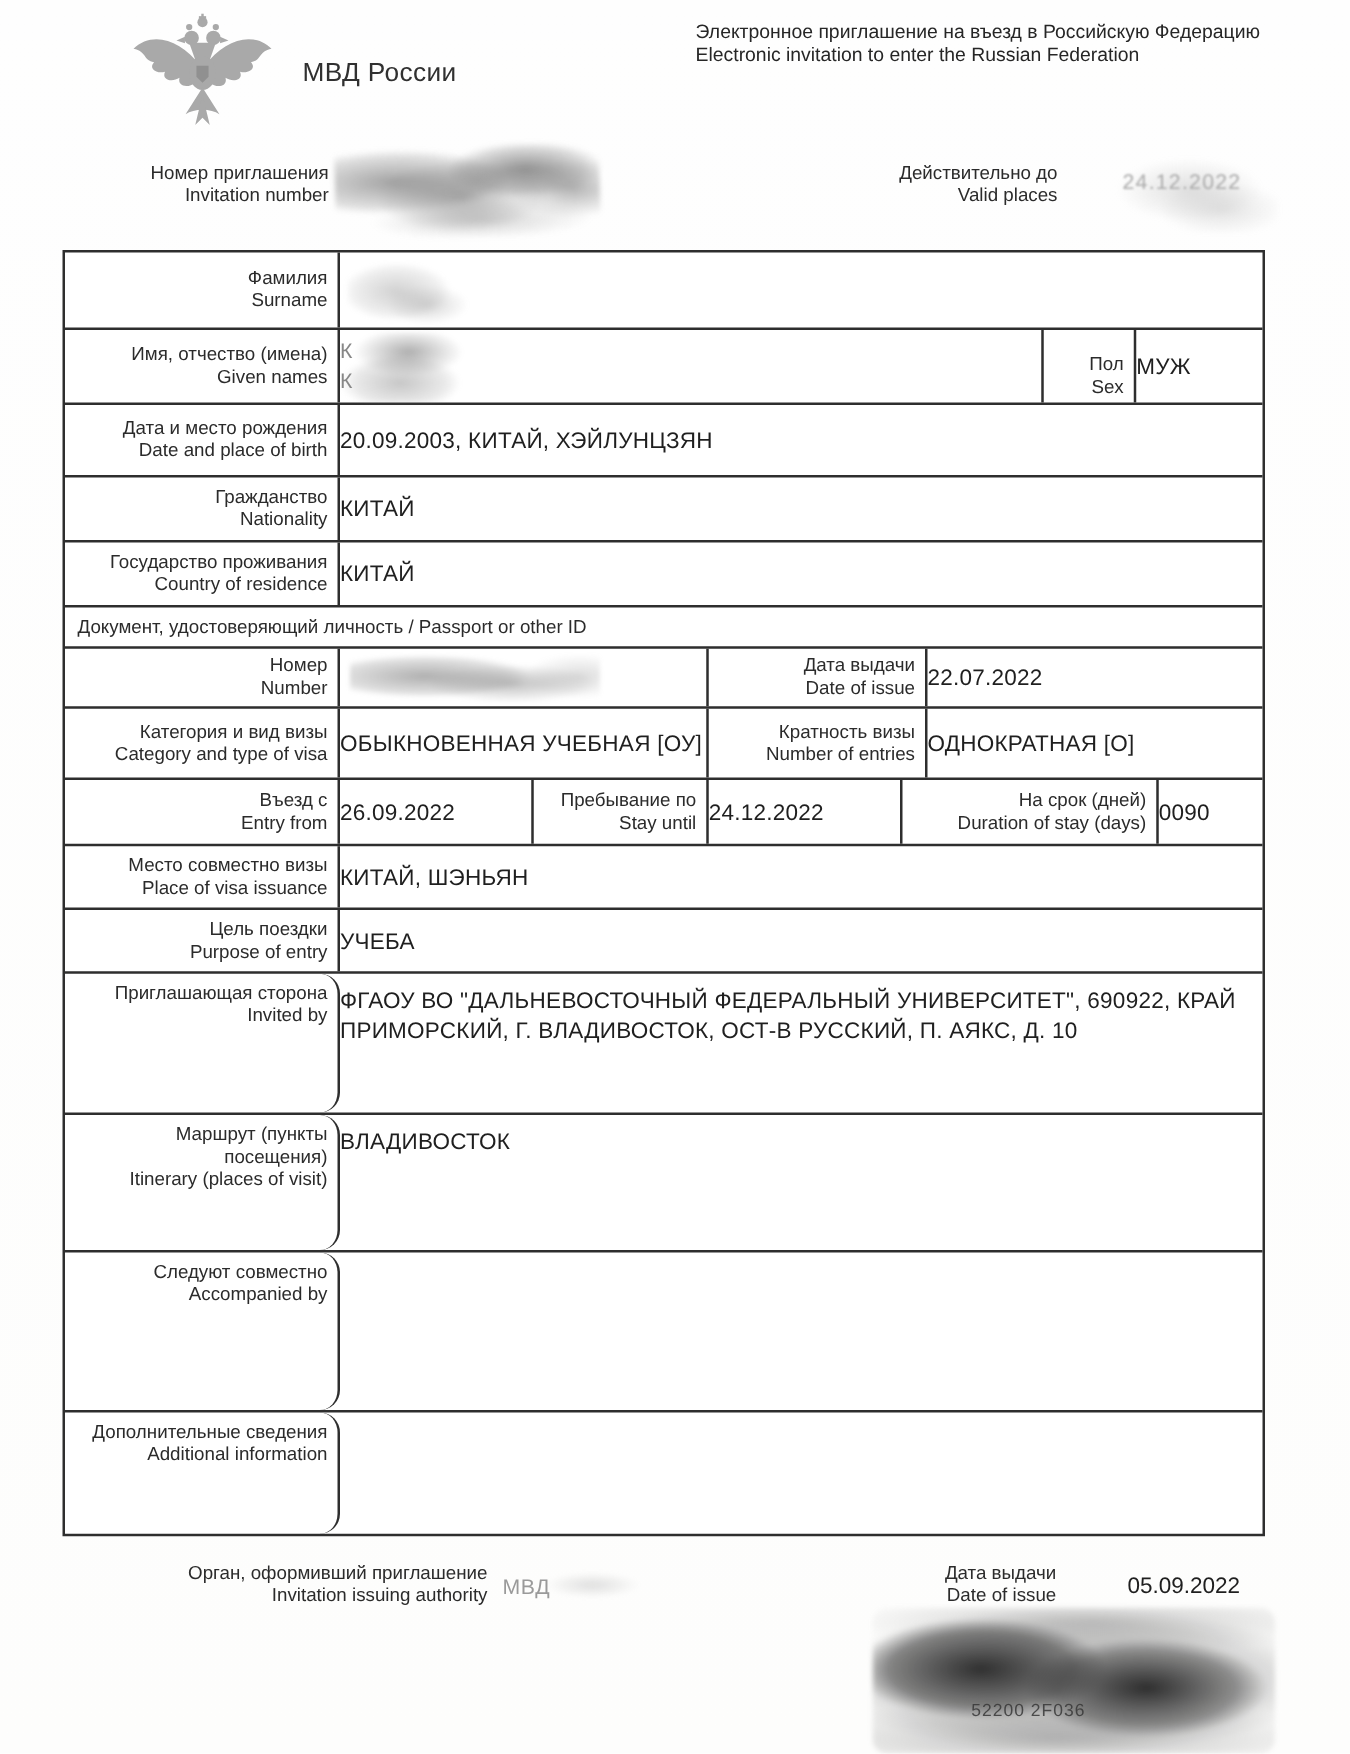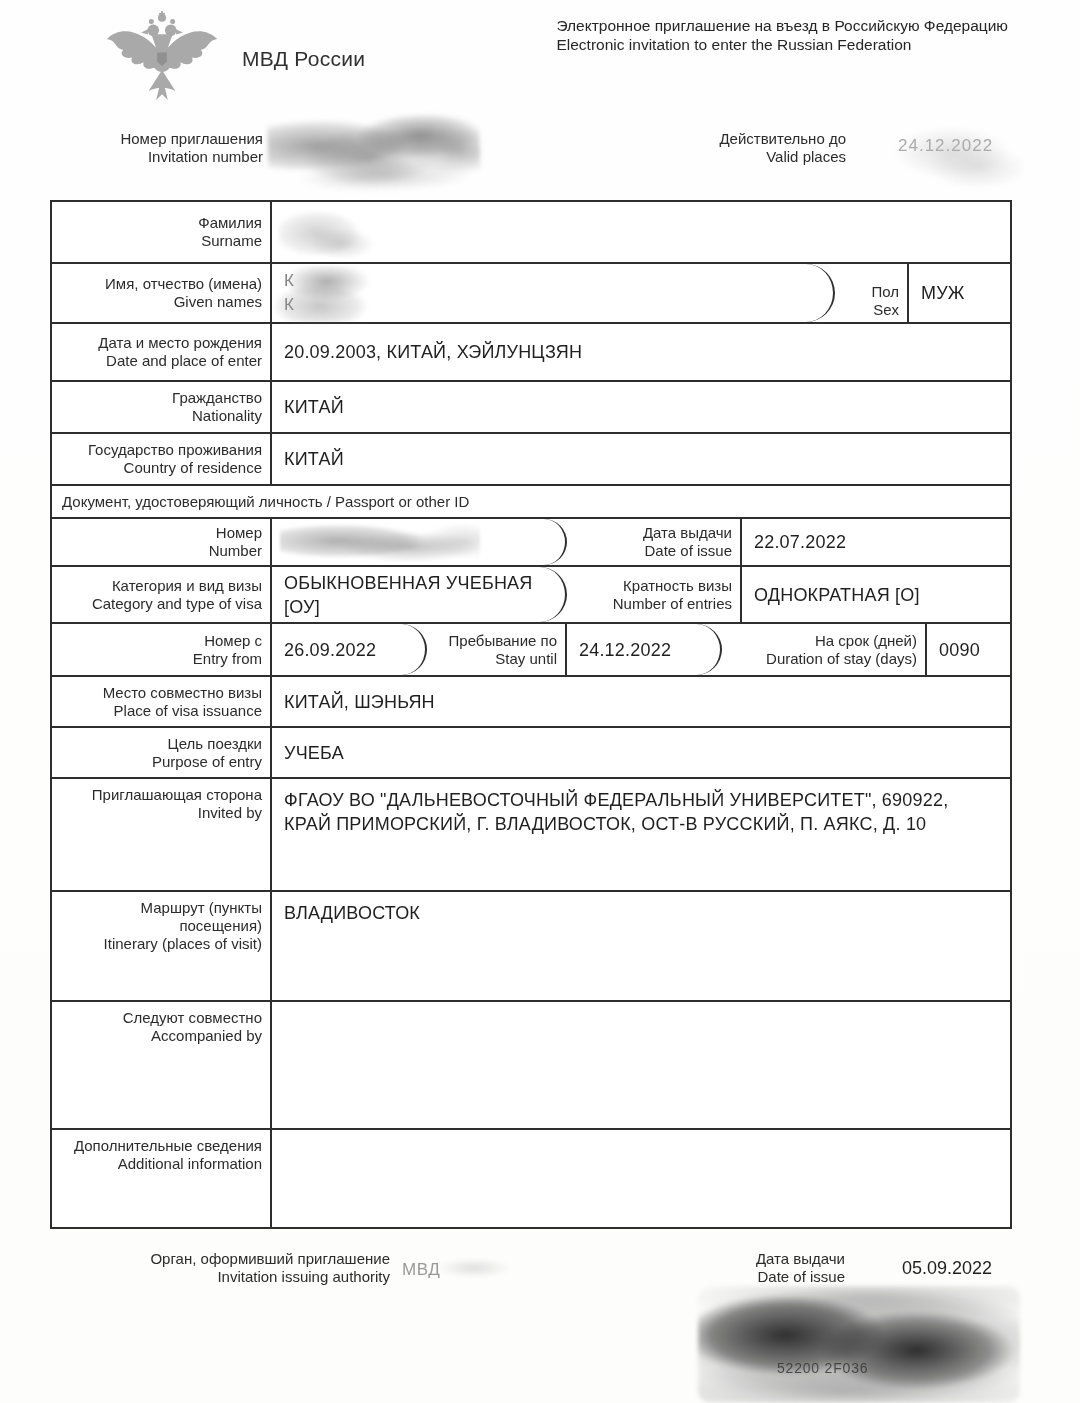--- a/index.html
+++ b/index.html
@@ -54,22 +54,22 @@
     background:radial-gradient(60% 55% at 45% 50%, rgba(185,185,185,.42), transparent 78%);}
 
   
   .doc-table{position:absolute;left:50px;top:200px;width:962px;border:2px solid #2e2e2e;background:#fff;box-sizing:border-box;}
   .trow{display:flex;border-bottom:2px solid #2e2e2e;box-sizing:border-box;}
   .trow:last-child{border-bottom:none;}
   .cell{border-right:2px solid #2e2e2e;box-sizing:border-box;position:relative;}
   .cell.last{border-right:none;}
   .lblcell{display:flex;flex-direction:column;justify-content:center;align-items:flex-end;text-align:right;
            padding:3px 8px;font-size:15px;line-height:18px;color:#2b2b2b;}
-  .valcell{display:flex;align-items:center;padding:3px 12px;font-size:18px;color:#1f1f1f;line-height:24px;letter-spacing:.2px;border-radius:29px;}
-  .top-align{justify-content:flex-start;align-items:flex-end;padding-top:7px;}
+  .valcell{display:flex;align-items:center;padding:3px 0;font-size:18px;color:#1f1f1f;line-height:24px;letter-spacing:.2px;}
+  .top-align{justify-content:flex-start;align-items:flex-end;padding-top:7px;border-radius:16px;}
   .top-align-val{align-items:flex-start;padding-top:9px;}
   .w-label{width:220px;flex:none;}
   .w-num-val{width:295px;flex:none;}
   .w-mid-label{width:175px;flex:none;}
   .w-e1{width:155px;flex:none;}
   .w-e2{width:140px;flex:none;}
   .w-e3{width:155px;flex:none;}
   .w-e4{width:205px;flex:none;}
   .w-gn{width:563px;flex:none;}
   .w-sex-l{width:74px;flex:none;justify-content:flex-end;}
@@ -165,21 +165,21 @@
       <div class="cell lblcell w-sex-l">
         <span>Пол</span>
         <span>Sex</span>
       </div>
       <div class="cell valcell grow last">МУЖ</div>
     </div>
 
     <div class="trow" style="height:58px">
       <div class="cell lblcell w-label">
         <span>Дата и место рождения</span>
-        <span>Date and place of enter</span>
+        <span>Date and place of birth</span>
       </div>
       <div class="cell valcell grow last">20.09.2003, КИТАЙ, ХЭЙЛУНЦЗЯН</div>
     </div>
 
     <div class="trow" style="height:52px">
       <div class="cell lblcell w-label">
         <span>Гражданство</span>
         <span>Nationality</span>
       </div>
       <div class="cell valcell grow last">КИТАЙ</div>
@@ -220,21 +220,21 @@
       <div class="cell valcell w-num-val">ОБЫКНОВЕННАЯ УЧЕБНАЯ [ОУ]</div>
       <div class="cell lblcell w-mid-label">
         <span>Кратность визы</span>
         <span>Number of entries</span>
       </div>
       <div class="cell valcell grow last">ОДНОКРАТНАЯ [О]</div>
     </div>
 
     <div class="trow" style="height:53px">
       <div class="cell lblcell w-label">
-        <span>Номер с</span>
+        <span>Въезд с</span>
         <span>Entry from</span>
       </div>
       <div class="cell valcell w-e1">26.09.2022</div>
       <div class="cell lblcell w-e2">
         <span>Пребывание по</span>
         <span>Stay until</span>
       </div>
       <div class="cell valcell w-e3">24.12.2022</div>
       <div class="cell lblcell w-e4">
         <span>На срок (дней)</span>

